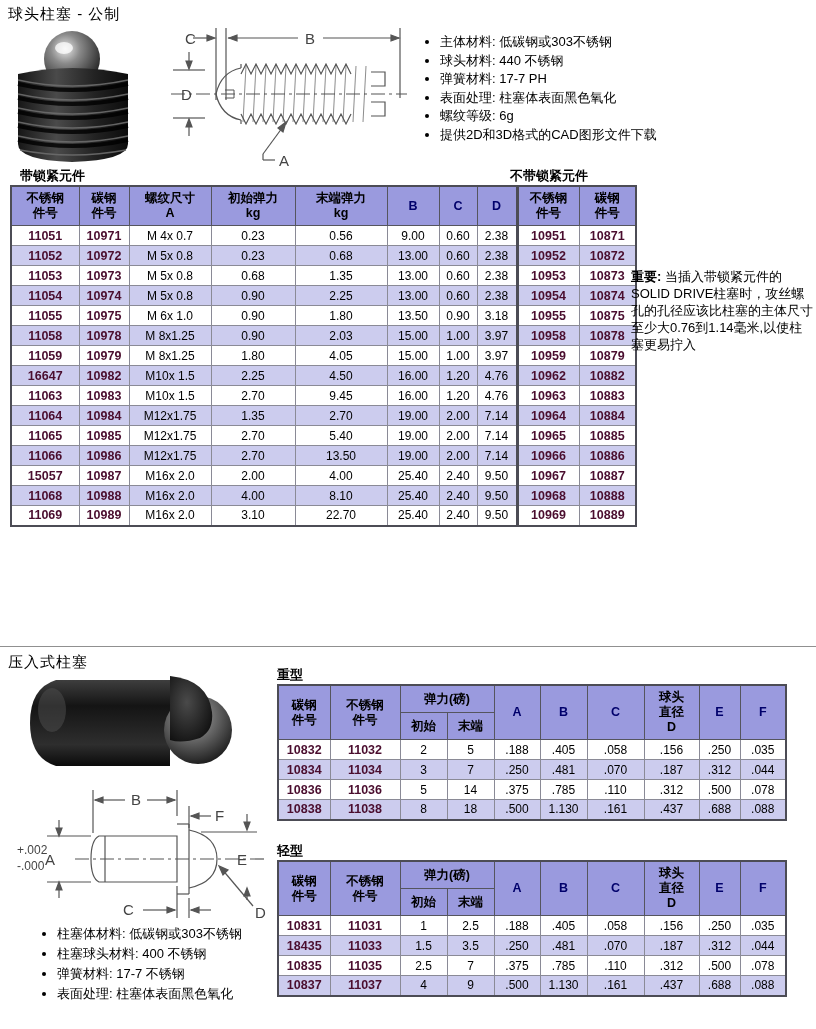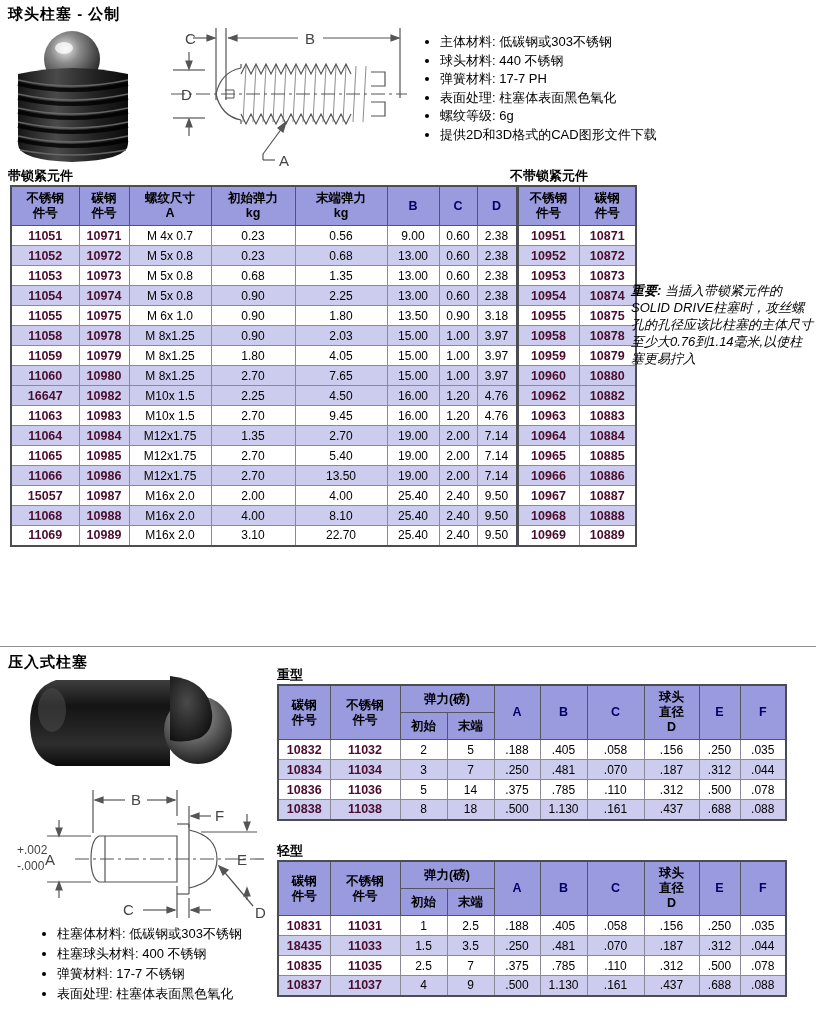--- a/index.html
+++ b/index.html
@@ -3,21 +3,21 @@
 <meta charset="utf-8">
 <style>
   * { box-sizing: border-box; margin: 0; padding: 0; }
   html,body { background:#fff; }
   .page {
     position: relative; width: 816px; height: 1029px; background: #fff;
     font-family: "Liberation Sans", "DejaVu Sans", sans-serif; color: #000;
     overflow: hidden;
   }
   .abs { position: absolute; }
-  .section-title { font-size: 15px; font-weight: bold; letter-spacing: 1px; }
+  .section-title { font-size: 15px; font-weight: normal; letter-spacing: 1px; }
   .table-label { font-size: 13px; font-weight: bold; }
   ul.spec-list { list-style: disc; padding-left: 15px; font-size: 13px; line-height: 17.5px; }
   ul.spec-list li { margin-bottom: 1px; }
   
   table.spec { border-collapse: collapse; table-layout: fixed; border: 2px solid #4c4c55; background:#fff; }
   table.spec th {
     background: #9a9ade; border: 1px solid #55555e; font-size: 12.5px; font-weight: bold;
     text-align: center; vertical-align: middle; padding: 4px 1px; white-space: pre-line; line-height: 1.2;
   }
   table.spec td {
@@ -141,21 +141,21 @@
 
   <ul class="abs spec-list" style="left:425px; top:33px; width:345px;">
     <li>主体材料: 低碳钢或303不锈钢</li>
     <li>球头材料: 440 不锈钢</li>
     <li>弹簧材料: 17-7 PH</li>
     <li>表面处理: 柱塞体表面黑色氧化</li>
     <li>螺纹等级: 6g</li>
     <li style="width:315px">提供2D和3D格式的CAD图形文件下载</li>
   </ul>
 
-  <div class="abs table-label" style="left:8px; top:167px;">带锁紧元件</div>
+  <div class="abs table-label" style="left:20px; top:167px;">带锁紧元件</div>
   <div class="abs table-label" style="left:510px; top:167px;">不带锁紧元件</div>
 
   <table class="abs spec" style="left:10px; top:185px; width:625px;">
       <colgroup>
         <col style="width: 68px;">
         <col style="width: 50px;">
         <col style="width: 82px;">
         <col style="width: 84px;">
         <col style="width: 92px;">
         <col style="width: 52px;">
@@ -264,32 +264,20 @@
           <td>M 8x1.25</td>
           <td>1.80</td>
           <td>4.05</td>
           <td>15.00</td>
           <td>1.00</td>
           <td>3.97</td>
           <td class="pn sep">10959</td>
           <td class="pn">10879</td>
         </tr>
         <tr class="alt">
-          <td class="pn">11060</td>
-          <td class="pn">10980</td>
-          <td>M 8x1.25</td>
-          <td>2.70</td>
-          <td>7.65</td>
-          <td>15.00</td>
-          <td>1.00</td>
-          <td>3.97</td>
-          <td class="pn sep">10960</td>
-          <td class="pn">10880</td>
-        </tr>
-        <tr class="alt">
           <td class="pn">16647</td>
           <td class="pn">10982</td>
           <td>M10x 1.5</td>
           <td>2.25</td>
           <td>4.50</td>
           <td>16.00</td>
           <td>1.20</td>
           <td>4.76</td>
           <td class="pn sep">10962</td>
           <td class="pn">10882</td>
@@ -374,21 +362,21 @@
           <td>22.70</td>
           <td>25.40</td>
           <td>2.40</td>
           <td>9.50</td>
           <td class="pn sep">10969</td>
           <td class="pn">10889</td>
         </tr>
       </tbody>
     </table>
 
-  <div class="abs note" style="left:631px; top:282px; width:184px;font-style:italic;">
+  <div class="abs note" style="left:631px; top:268px; width:184px;">
     <b>重要:</b><span> 当插入带锁紧元件的SOLID DRIVE柱塞时，攻丝螺孔的孔径应该比柱塞的主体尺寸至少大0.76到1.14毫米,以使柱塞更易拧入</span>
   </div>
 
   <div class="rule"></div>
   <div class="abs section-title" style="left:8px; top:653px;">压入式柱塞</div>
 
   <svg class="abs" style="left:22px; top:674px;" width="242" height="102" viewBox="0 0 242 102">
     <defs>
       <linearGradient id="body2" x1="0" y1="0" x2="0" y2="1">
         <stop offset="0%" stop-color="#3e3e3e"></stop>

